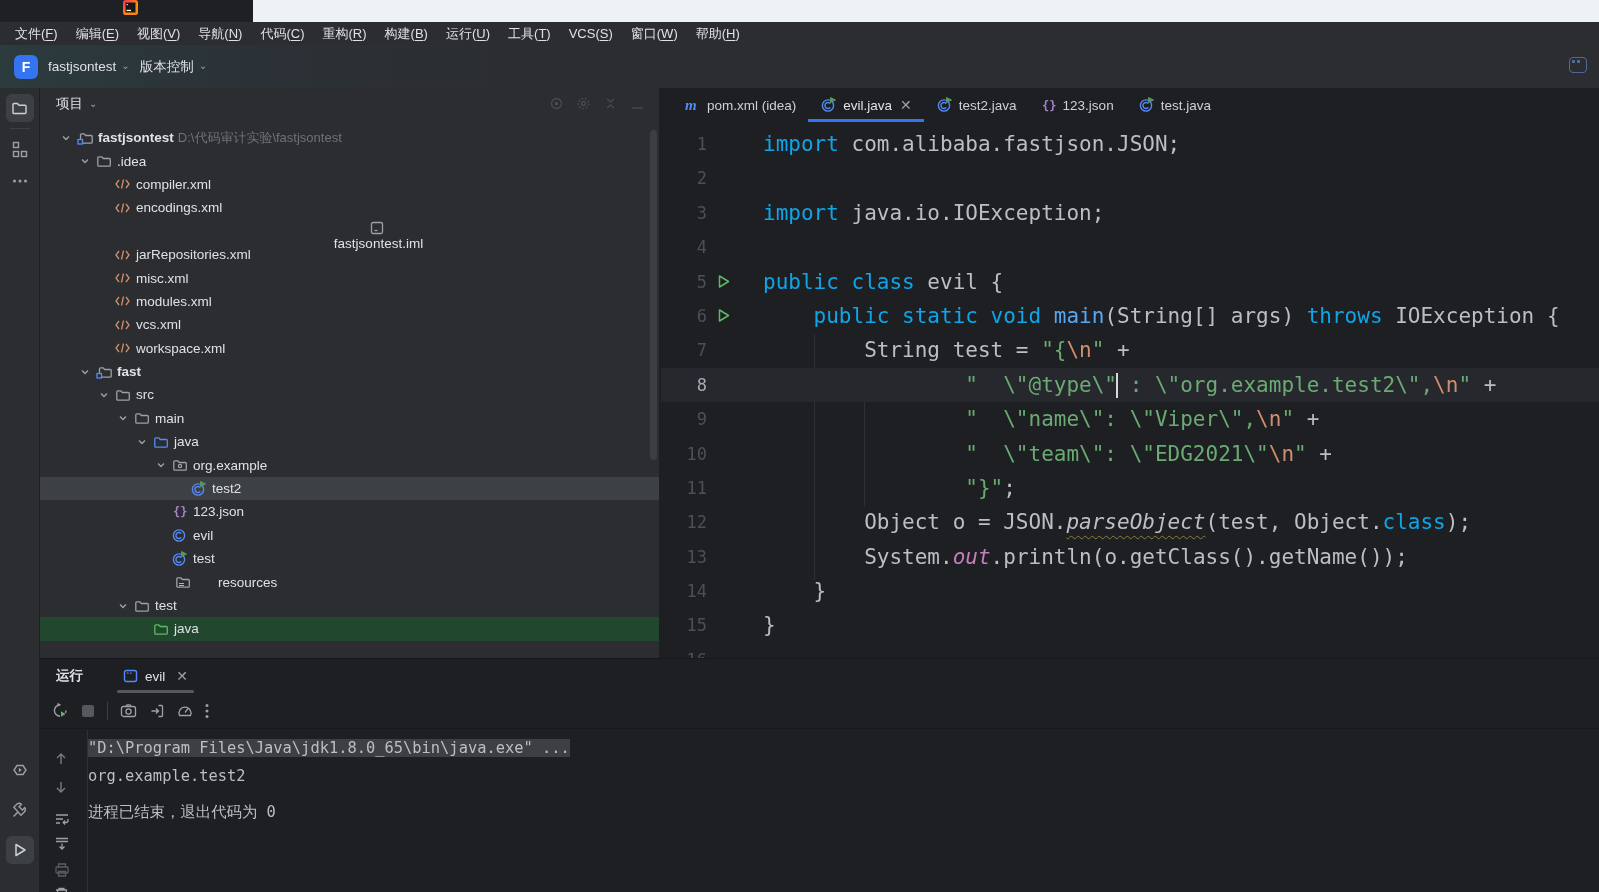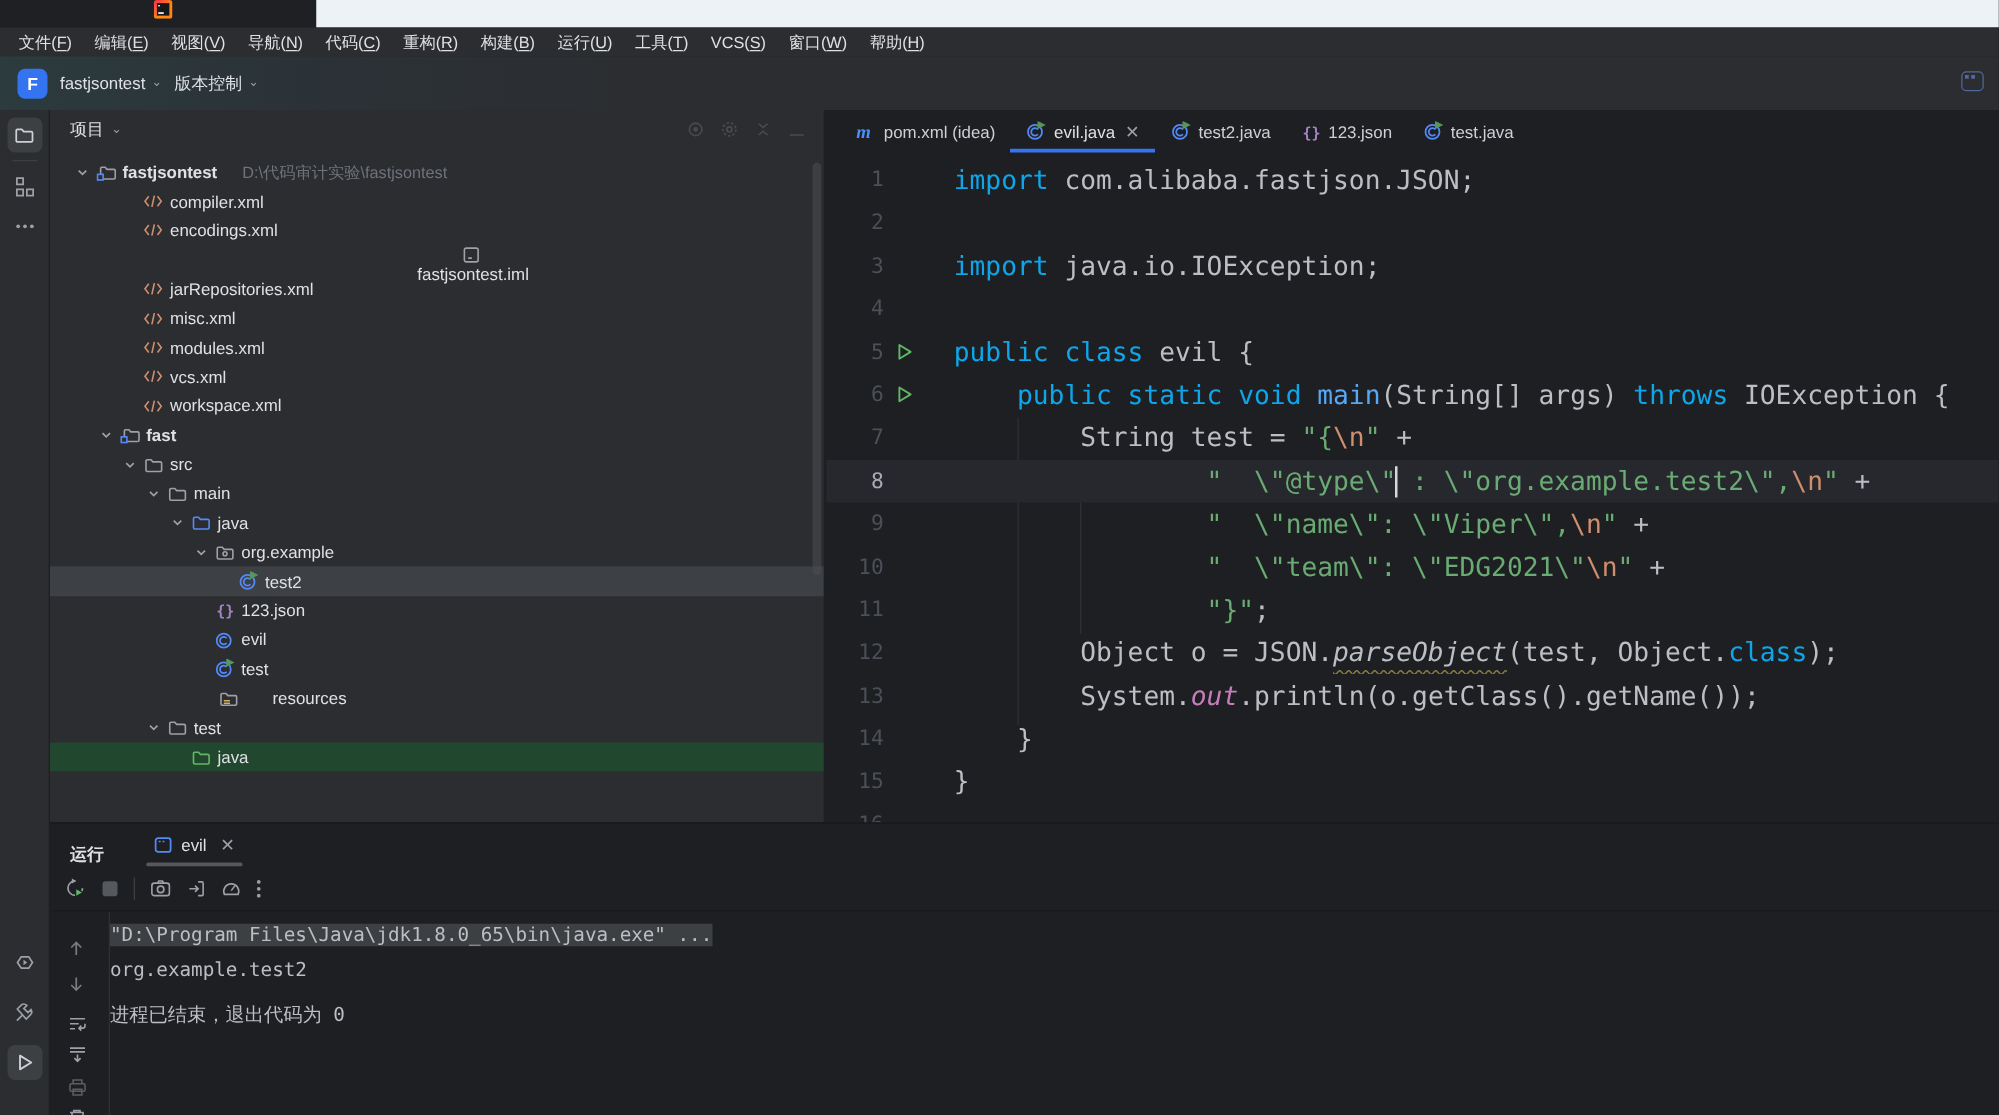--- a/index.html
+++ b/index.html
@@ -44,21 +44,21 @@
   #proj-header .chev{margin-left:6px;}
   #proj-header-icons{position:absolute;right:14px;top:8px;display:flex;gap:12px;opacity:0.18;}
   #tree{padding-top:6px;}
   .trow{height:23.4px;display:flex;align-items:center;white-space:nowrap;}
   .trow.selected{background:#3d4045;}
   .trow.green{background:#21482e;}
   .tchev{width:19px;display:inline-flex;justify-content:center;flex:none;}
   .ticon{width:19px;display:inline-flex;justify-content:center;flex:none;}
   .tlabel{color:#dfe1e5;font-size:13.5px;margin-left:4px;}
   .tlabel.bold{font-weight:bold;}
-  .tpath{color:#6e727a;font-size:13px;margin-left:20px;}
+  .tpath{color:#6e727a;font-size:13px;margin-left:4px;}
   #tree-scrollbar{position:absolute;right:2px;top:42px;width:7px;height:330px;border-radius:4px;background:#4b4d52;opacity:.55;}
 
   
   #editor-pane{position:absolute;left:661px;top:0;width:938px;height:570px;background:#1e1f22;}
   #tabbar{height:34px;display:flex;align-items:stretch;padding-left:12px;}
   .etab{display:flex;align-items:center;gap:6px;padding:0 12px;color:#ced0d6;font-size:13.5px;border-bottom:3px solid transparent;border-top:3px solid transparent;}
   .etab.active{color:#dfe1e5;border-bottom-color:#3574f0;}
   .etab .close{color:#9da0a6;font-size:14px;margin-left:2px;}
   #code-area{position:absolute;left:0;top:34px;right:0;bottom:0;overflow:hidden;padding-top:5px;}
   .iguide{position:absolute;width:1px;background:#2e3034;}
@@ -69,21 +69,21 @@
   .runbtn{position:absolute;left:55px;top:9px;}
   .lcode{position:absolute;left:102px;top:0;white-space:pre;font-family:"DejaVu Sans Mono",monospace;font-size:21px;line-height:34.4px;color:#bcbec4;}
   .seg-pl{color:#bcbec4;} .seg-kw{color:#0ea5e9;} .seg-str{color:#6aab73;} .seg-esc{color:#cf8e6d;}
   .seg-fn{color:#56a8f5;}
   .seg-fld{color:#c77dbb;font-style:italic;}
   .seg-warn{font-style:italic;text-decoration:underline wavy #8a7f3d;text-underline-offset:6px;text-decoration-thickness:1px;}
   .caret{display:inline-block;width:1.6px;height:25px;background:#d6d8dd;margin:0 -0.8px;vertical-align:text-top;position:relative;top:0px;}
 
   
   #run-panel{position:absolute;left:40px;top:570px;width:1559px;height:234px;background:#1e1f22;border-top:1px solid #17181b;box-sizing:border-box;}
-  #run-header{height:34px;display:flex;align-items:flex-end;}
+  #run-header{height:34px;display:flex;align-items:center;}
   #run-title{color:#dfe1e5;font-size:13.5px;font-weight:bold;margin-left:16px;}
   .rtab{position:relative;height:34px;display:flex;align-items:center;gap:7px;margin-left:34px;padding:0 6px;color:#dfe1e5;font-size:13.5px;}
   .rtab:after{content:"";position:absolute;left:0;right:0;bottom:0;height:3px;border-radius:2px;background:#55585c;}
   .rtab .close{color:#9da0a6;font-size:14px;margin-left:4px;}
   #run-toolbar{height:36px;display:flex;align-items:center;gap:12px;padding-left:12px;border-bottom:1px solid #191a1d;box-sizing:border-box;}
   .rt-sep{width:1px;height:18px;background:#3d4043;}
   #run-body{position:absolute;left:0;top:71px;right:0;bottom:0;}
   #console-rail{position:absolute;left:0;top:0;width:47px;bottom:0;border-right:1px solid #2e3033;}
   #console-rail .icn{position:absolute;left:14px;}
   #console-text{position:absolute;left:48px;top:4px;right:0;bottom:0;font-family:"DejaVu Sans Mono",monospace;font-size:15.4px;color:#bcbec4;}
@@ -245,20 +245,37 @@
           <span class="ticon">
             <span class="icn">
               <svg width="16" height="16" fill="none" stroke="#9da0a6" stroke-width="1.3">
                 <path d="M3.5 4.8a1 1 0 0 1 1-1h2.6l1.5 1.7h5.6a1 1 0 0 1 1 1v5.7a1 1 0 0 1-1 1H4.5a1 1 0 0 1-1-1z"></path>
                 <rect x="1" y="9.5" width="4.5" height="4.5" stroke="#548af7" fill="#2b2d30"></rect>
               </svg>
             </span>
           </span>
           <span class="tlabel bold">fastjsontest</span>
           <span class="tpath">D:\代码审计实验\fastjsontest</span>
+        </div>
+        <div class="trow" style="padding-left: 35px;">
+          <span class="tchev">
+            <span class="icn">
+              <svg width="10" height="10" fill="none" stroke="#9da0a6" stroke-width="1.4">
+                <path d="M2 3.5 5 6.5 8 3.5"></path>
+              </svg>
+            </span>
+          </span>
+          <span class="ticon">
+            <span class="icn">
+              <svg width="16" height="16" fill="none" stroke="#9da0a6" stroke-width="1.3">
+                <path d="M1.8 4.8a1 1 0 0 1 1-1h3l1.5 1.7h6a1 1 0 0 1 1 1v5.7a1 1 0 0 1-1 1H2.8a1 1 0 0 1-1-1z"></path>
+              </svg>
+            </span>
+          </span>
+          <span class="tlabel">.idea</span>
         </div>
         <div class="trow" style="padding-left: 54px;">
           <span class="tchev"></span>
           <span class="ticon">
             <span class="icn">
               <svg width="17" height="14" fill="none" stroke="#cf8e6d" stroke-width="1.3">
                 <path d="M5 3 2 7l3 4M12 3l3 4-3 4M9.5 2.5 7.5 11.5"></path>
               </svg>
             </span>
           </span>

